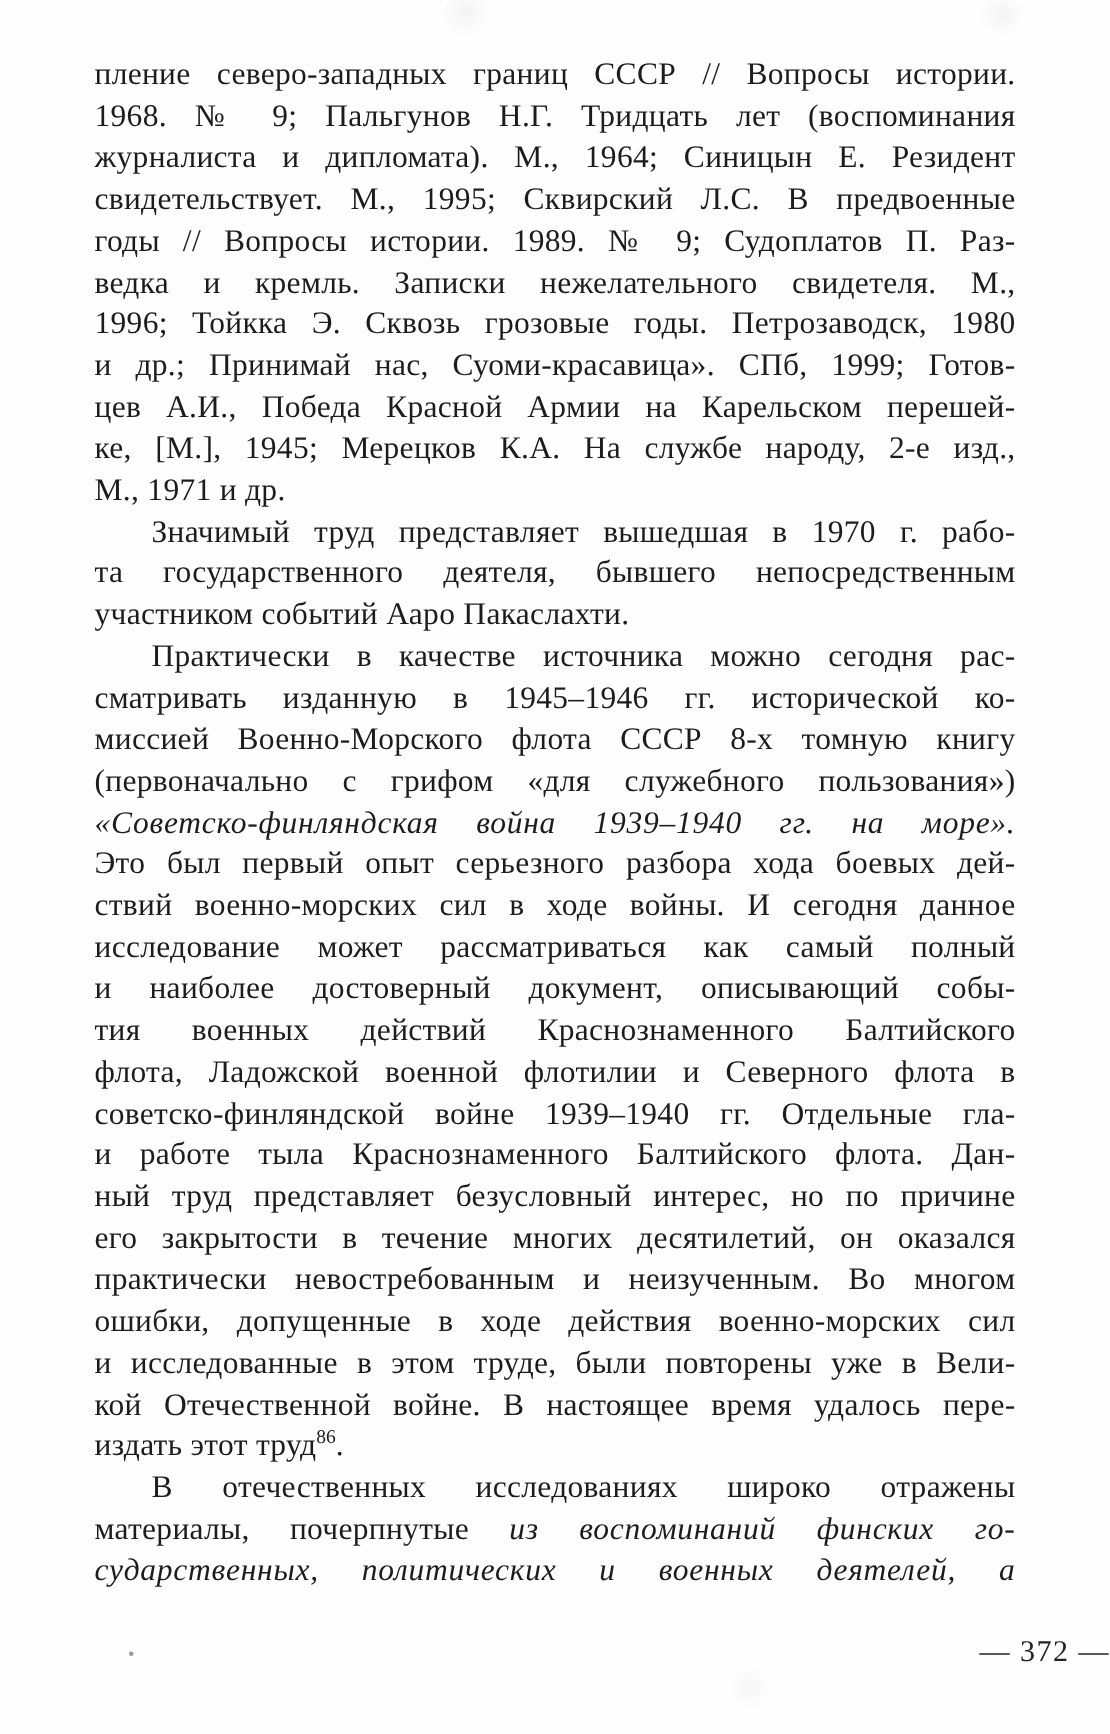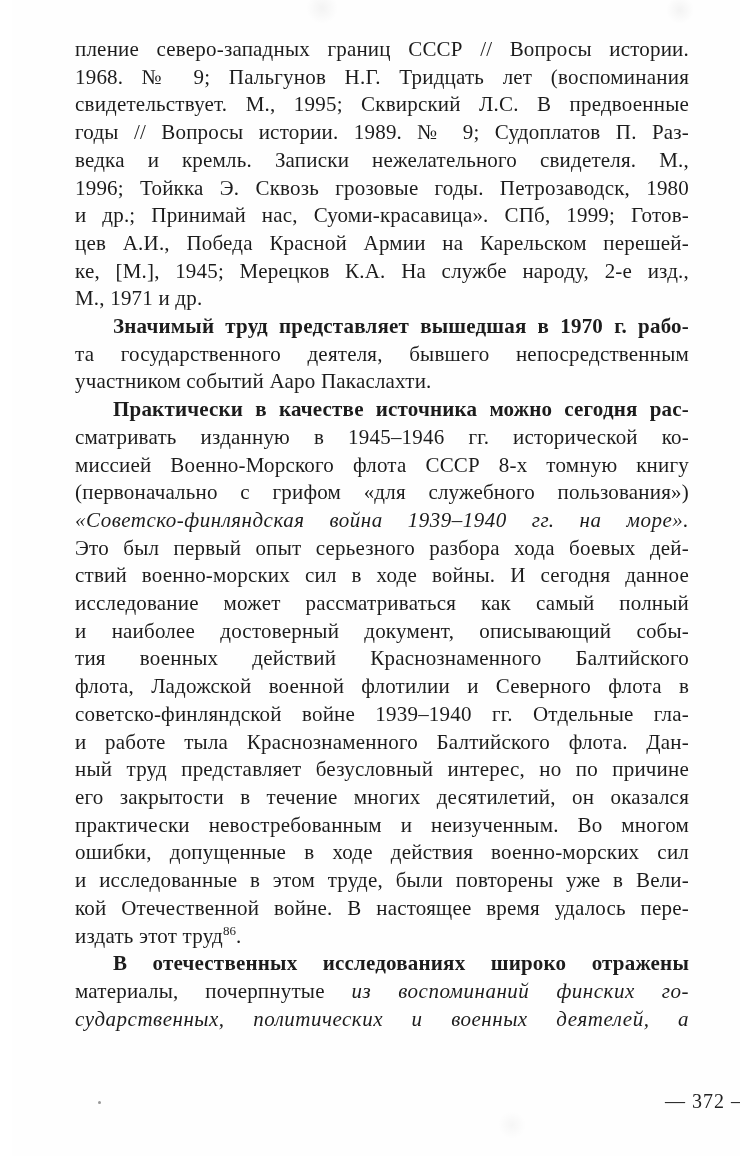--- a/index.html
+++ b/index.html
@@ -16,42 +16,40 @@
     overflow: hidden;
   }
   .page {
     position: absolute;
     inset: 0;
     background:
       radial-gradient(circle at 310px 8px, rgba(0,0,0,0.045), transparent 16px),
       radial-gradient(circle at 668px 10px, rgba(0,0,0,0.045), transparent 14px),
       radial-gradient(circle at 500px 1125px, rgba(0,0,0,0.03), transparent 14px),
       #fefefe;
-    margin-left: 12px;
   }
   .text-block {
     position: absolute;
     left: 63px;
     top: 36px;
     width: 614px;
   }
   .paragraph { margin: 0; padding: 0; }
   .line {
     font-size: 21px;
     line-height: 27.7px;
     letter-spacing: 0.2px;
     text-align: justify;
     text-align-last: justify;
   }
   .line.last {
     text-align-last: left;
   }
   .line.indent {
     text-indent: 38px;
-    font-weight: bold;
   }
   .seg { }
   .bold-italic {
     font-weight: normal;
     font-style: italic;
     letter-spacing: 0.5px;
   }
   .superscript {
     font-size: 13px;
     vertical-align: super;
@@ -80,20 +78,21 @@
   }
 </style>
 </head>
 <body>
 
 <div class="page">
   <div class="text-block">
       <div class="paragraph">
         <div class="line fill"><span class="seg">пление северо-западных границ СССР // Вопросы истории.</span></div>
         <div class="line fill"><span class="seg">1968. № 9; Пальгунов Н.Г. Тридцать лет (воспоминания</span></div>
+        <div class="line fill"><span class="seg">журналиста и дипломата). М., 1964; Синицын Е. Резидент</span></div>
         <div class="line fill"><span class="seg">свидетельствует. М., 1995; Сквирский Л.С. В предвоенные</span></div>
         <div class="line fill"><span class="seg">годы // Вопросы истории. 1989. № 9; Судоплатов П. Раз-</span></div>
         <div class="line fill"><span class="seg">ведка и кремль. Записки нежелательного свидетеля. М.,</span></div>
         <div class="line fill"><span class="seg">1996; Тойкка Э. Сквозь грозовые годы. Петрозаводск, 1980</span></div>
         <div class="line fill"><span class="seg">и др.; Принимай нас, Суоми-красавица». СПб, 1999; Готов-</span></div>
         <div class="line fill"><span class="seg">цев А.И., Победа Красной Армии на Карельском перешей-</span></div>
         <div class="line fill"><span class="seg">ке, [М.], 1945; Мерецков К.А. На службе народу, 2-е изд.,</span></div>
         <div class="line last"><span class="seg">М., 1971 и др.</span></div>
       </div>
       <div class="paragraph">

